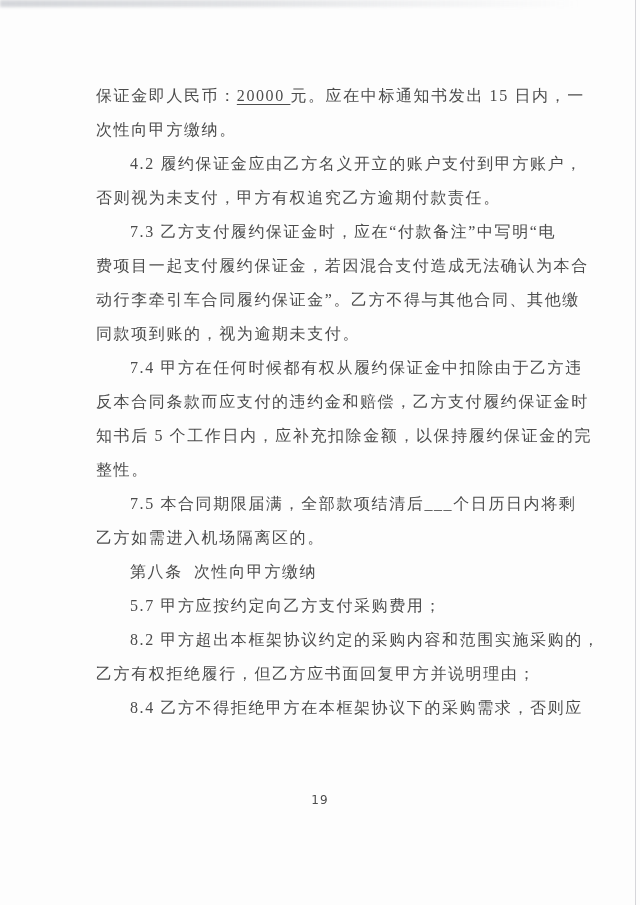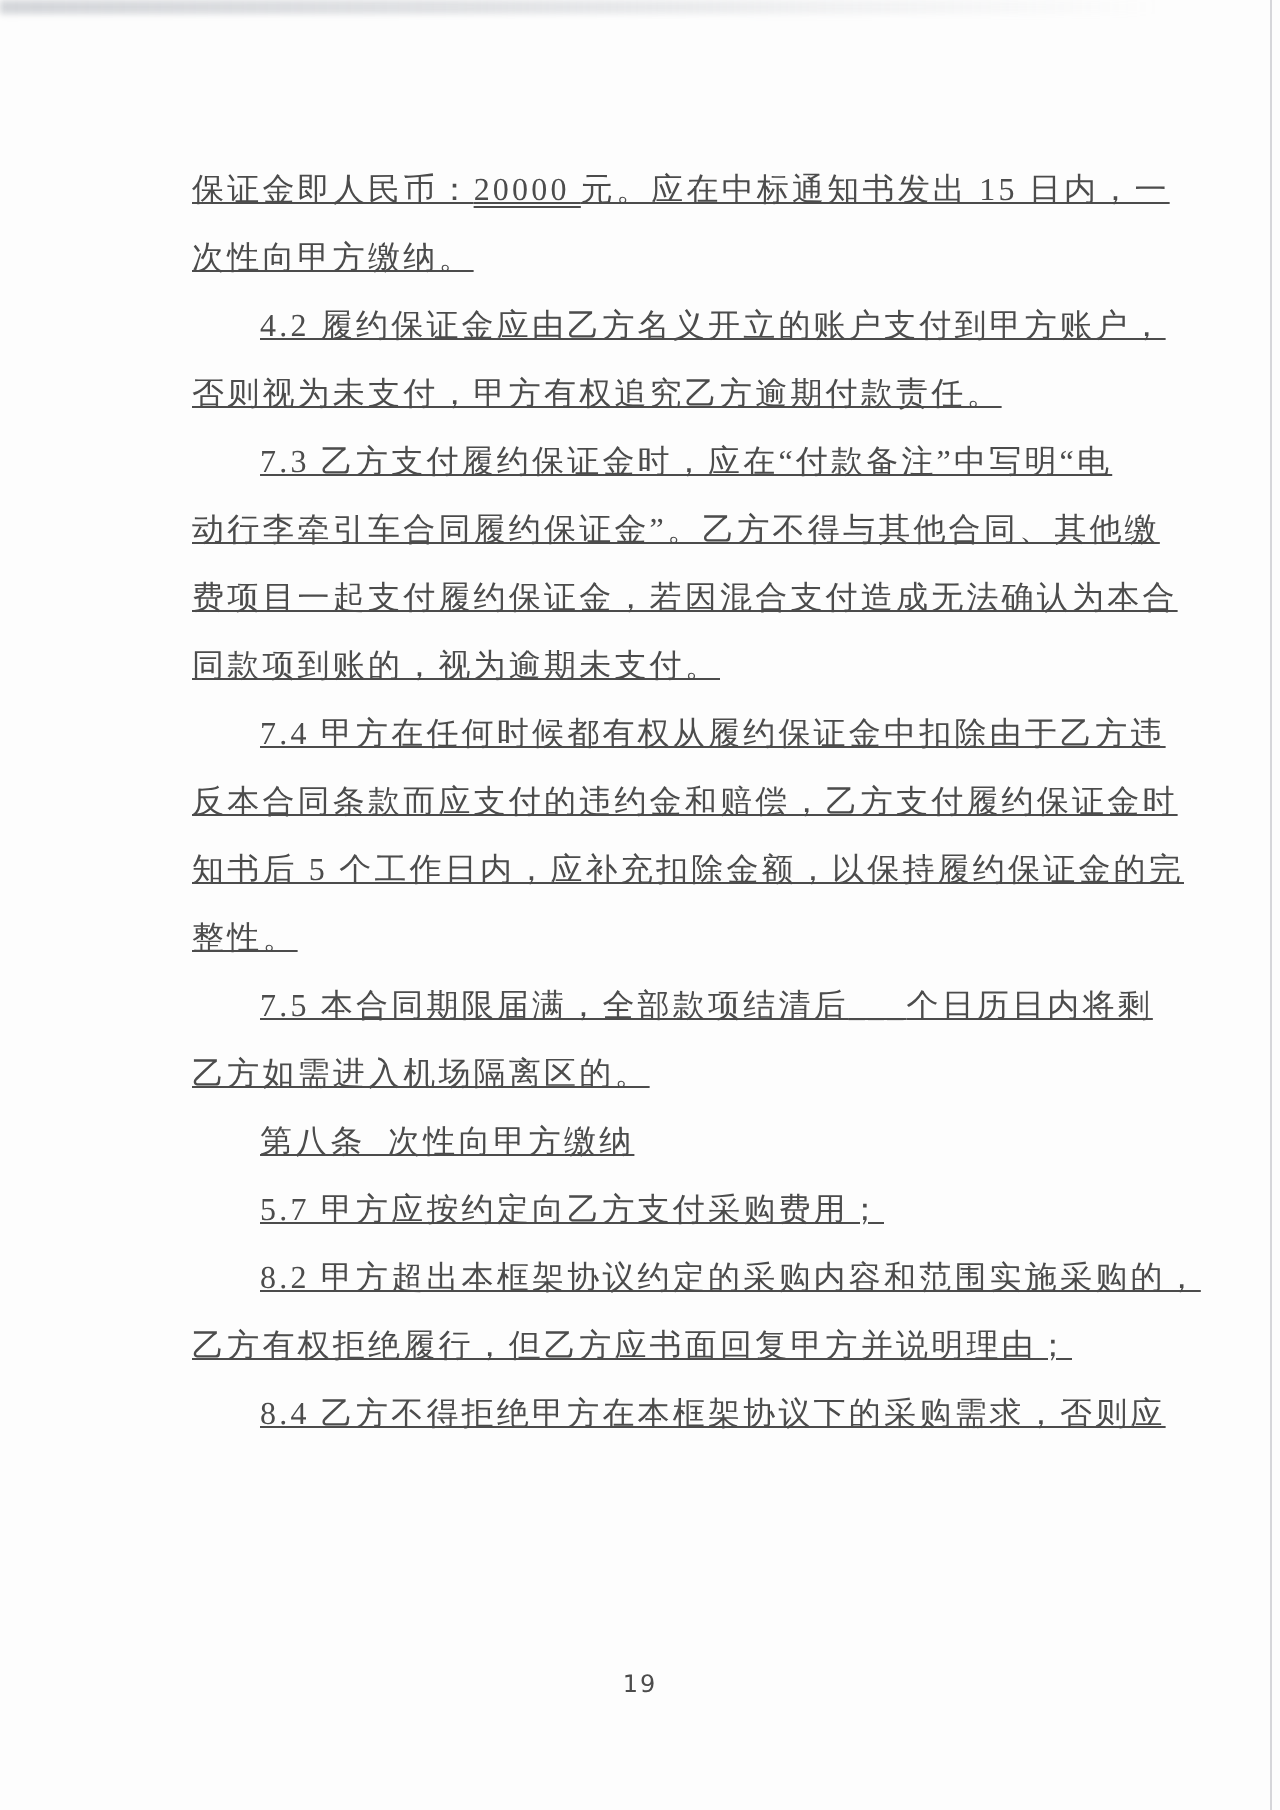--- a/index.html
+++ b/index.html
@@ -45,32 +45,31 @@
     width: 456px;
     color: #4c4c4c;
     font-size: 16px;
     letter-spacing: 1.6px;
     -webkit-font-smoothing: antialiased;
   }
   .line {
     height: 34px;
     line-height: 34px;
     white-space: pre;
-    text-decoration: underline;
   }
   .line.indent {
     padding-left: 34px;
   }
   .u {
     text-decoration: underline;
     text-underline-offset: 3px;
   }
   .page-number {
     position: absolute;
-    top: 835px;
+    top: 793px;
     left: 0;
     width: 640px;
     text-align: center;
     font-size: 12px;
     letter-spacing: 1px;
     color: #4c4c4c;
     font-family: "DejaVu Sans", sans-serif;
   }
 </style>
 </head>
@@ -82,22 +81,22 @@
       <div class="para">
         <div class="line"><span>保证金即人民币：</span><span class="u">20000 </span><span>元。应在中标通知书发出 15 日内，一</span></div>
         <div class="line"><span>次性向甲方缴纳。</span></div>
       </div>
       <div class="para">
         <div class="line indent"><span>4.2 履约保证金应由乙方名义开立的账户支付到甲方账户，</span></div>
         <div class="line"><span>否则视为未支付，甲方有权追究乙方逾期付款责任。</span></div>
       </div>
       <div class="para">
         <div class="line indent"><span>7.3 乙方支付履约保证金时，应在“付款备注”中写明“电</span></div>
+        <div class="line"><span>费项目一起支付履约保证金，若因混合支付造成无法确认为本合</span></div>
         <div class="line"><span>动行李牵引车合同履约保证金”。乙方不得与其他合同、其他缴</span></div>
-        <div class="line"><span>费项目一起支付履约保证金，若因混合支付造成无法确认为本合</span></div>
         <div class="line"><span>同款项到账的，视为逾期未支付。</span></div>
       </div>
       <div class="para">
         <div class="line indent"><span>7.4 甲方在任何时候都有权从履约保证金中扣除由于乙方违</span></div>
         <div class="line"><span>反本合同条款而应支付的违约金和赔偿，乙方支付履约保证金时</span></div>
         <div class="line"><span>知书后 5 个工作日内，应补充扣除金额，以保持履约保证金的完</span></div>
         <div class="line"><span>整性。</span></div>
       </div>
       <div class="para">
         <div class="line indent"><span>7.5 本合同期限届满，全部款项结清后</span><span>___</span><span>个日历日内将剩</span></div>

